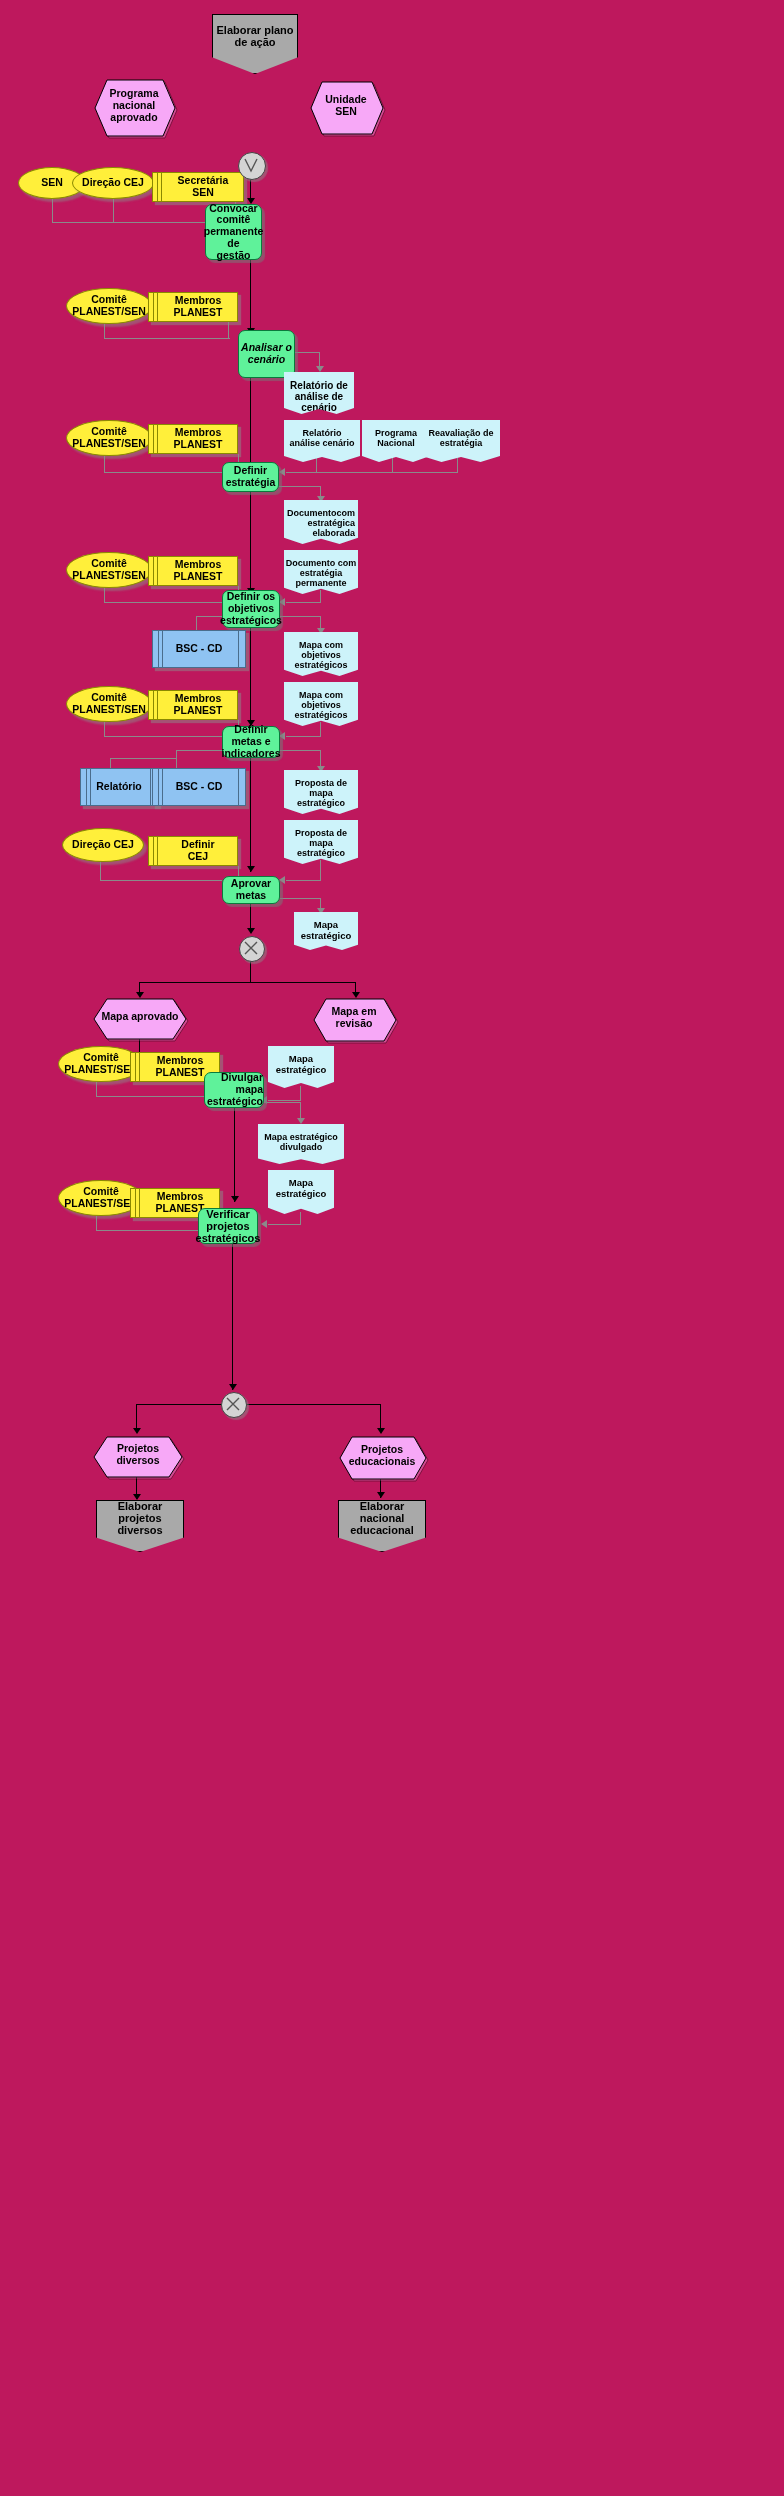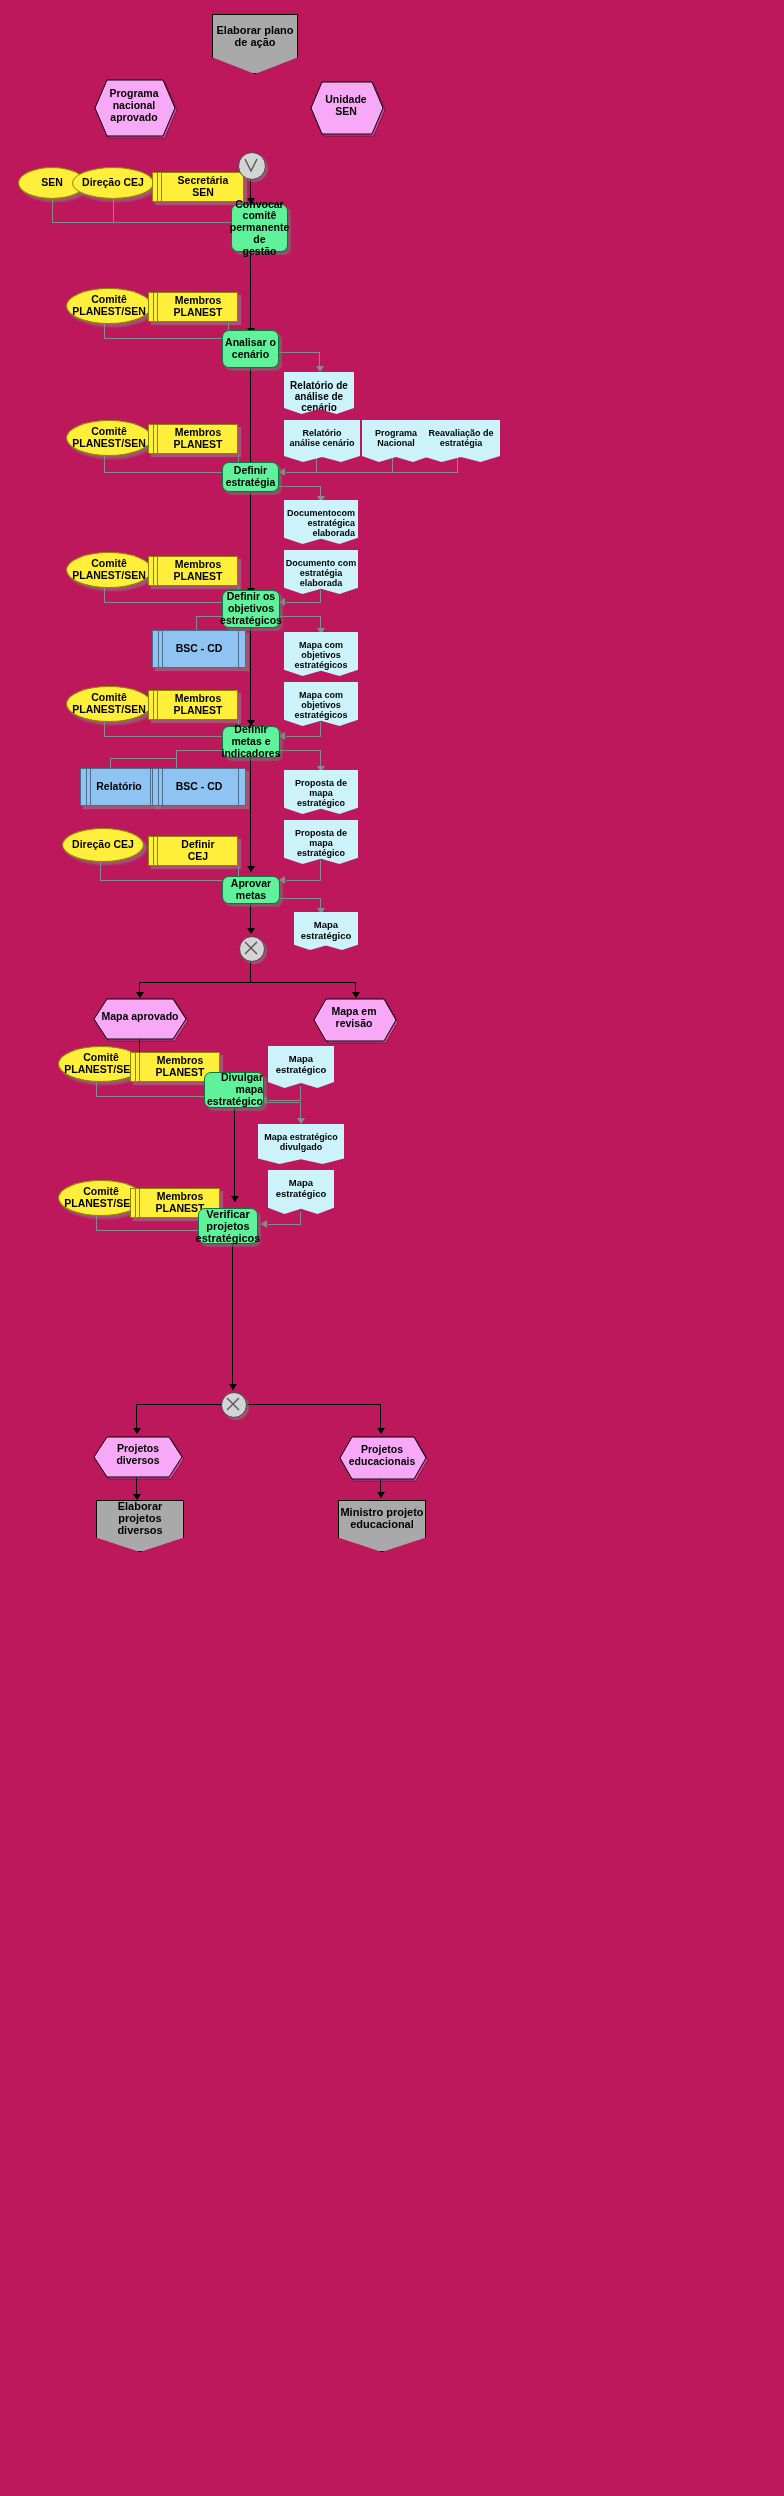--- a/index.html
+++ b/index.html
@@ -207,39 +207,39 @@
   <div class="node orgunit" style="left:72px; top:167px; width:82px; height:32px;">Direção CEJ</div>
   <div class="node person" style="left:152px; top:172px; width:92px; height:30px; padding-left:10px;">Secretária
 SEN</div>
 
   <div class="ln ln-v ln-gray" style="left:52px; top:199px; height:23px;"></div>
   <div class="ln ln-v ln-gray" style="left:113px; top:199px; height:23px;"></div>
   <div class="ln ln-h ln-gray" style="left:52px; top:222px; width:183px;"></div>
   <div class="ln ln-v ln-gray" style="left:235px; top:200px; height:22px;"></div>
   <div class="ln ln-h ln-gray" style="left:225px; top:222px; width:12px;"></div>
 
-  <div class="node activity" style="left:231px; top:204px; width:57px; height:48px;">Convocar
+  <div class="node activity" style="left:205px; top:204px; width:57px; height:56px;">Convocar
 comitê
 permanente de
 gestão</div>
 
   <div class="ln ln-v" style="left:250px; top:252px; height:82px;"></div>
   <div class="arrow-d" style="left:247px; top:328px;"></div>
 
   <div class="node orgunit" style="left:66px; top:288px; width:86px; height:36px;">Comitê
 PLANEST/SEN</div>
   <div class="node person" style="left:148px; top:292px; width:90px; height:30px; padding-left:10px;">Membros
 PLANEST</div>
 
   <div class="ln ln-v ln-gray" style="left:104px; top:324px; height:14px;"></div>
   <div class="ln ln-h ln-gray" style="left:104px; top:338px; width:118px;"></div>
   <div class="ln ln-v ln-gray" style="left:228px; top:322px; height:16px;"></div>
   <div class="ln ln-h ln-gray" style="left:222px; top:338px; width:8px;"></div>
 
-  <div class="node activity" style="left:222px; top:330px; width:57px; height:38px;">Analisar o
+  <div class="node activity" style="left:238px; top:330px; width:57px; height:48px;font-style:italic;">Analisar o
 cenário</div>
 
   <div class="ln ln-h ln-gray" style="left:279px; top:352px; width:40px;"></div>
   <div class="ln ln-v ln-gray" style="left:319px; top:352px; height:18px;"></div>
   <div class="arrow-d gray" style="left:316px; top:366px;"></div>
 
   <div class="node docobj" style="left:284px; top:372px; width:70px; height:42px;">Relatório de
 análise de
 cenário</div>
 
@@ -277,21 +277,21 @@
 
   <div class="node docobj" style="left:284px; top:500px; width:74px; height:44px; font-size:9px;text-align:right;">Documentocom
 estratégica
 elaborada</div>
 
   <div class="ln ln-v" style="left:250px; top:492px; height:102px;"></div>
   <div class="arrow-d" style="left:247px; top:588px;"></div>
 
   <div class="node docobj" style="left:284px; top:550px; width:74px; height:44px; font-size:9px;">Documento com
 estratégia
-elaborada</div>
+permanente</div>
   <div class="ln ln-v ln-gray" style="left:320px; top:590px; height:12px;"></div>
   <div class="ln ln-h ln-gray" style="left:286px; top:602px; width:35px;"></div>
   <div class="arrow-l" style="left:279px; top:598px;"></div>
 
   <div class="node orgunit" style="left:66px; top:552px; width:86px; height:36px;">Comitê
 PLANEST/SEN</div>
   <div class="node person" style="left:148px; top:556px; width:90px; height:30px; padding-left:10px;">Membros
 PLANEST</div>
 
   <div class="ln ln-v ln-gray" style="left:104px; top:588px; height:14px;"></div>
@@ -513,16 +513,16 @@
   </div>
 
   <div class="ln ln-v" style="left:136px; top:1475px; height:24px;"></div>
   <div class="arrow-d" style="left:133px; top:1494px;"></div>
   <div class="ln ln-v" style="left:380px; top:1476px; height:22px;"></div>
   <div class="arrow-d" style="left:377px; top:1492px;"></div>
 
   <div class="node terminator" style="left:96px; top:1500px; width:88px; height:52px;">Elaborar projetos
 diversos</div>
 
-  <div class="node terminator" style="left:338px; top:1500px; width:88px; height:52px;">Ministro projeto
+  <div class="node terminator" style="left:338px; top:1500px; width:88px; height:52px;">Elaborar nacional
 educacional</div>
 
 </div>
 
 </body></html>

